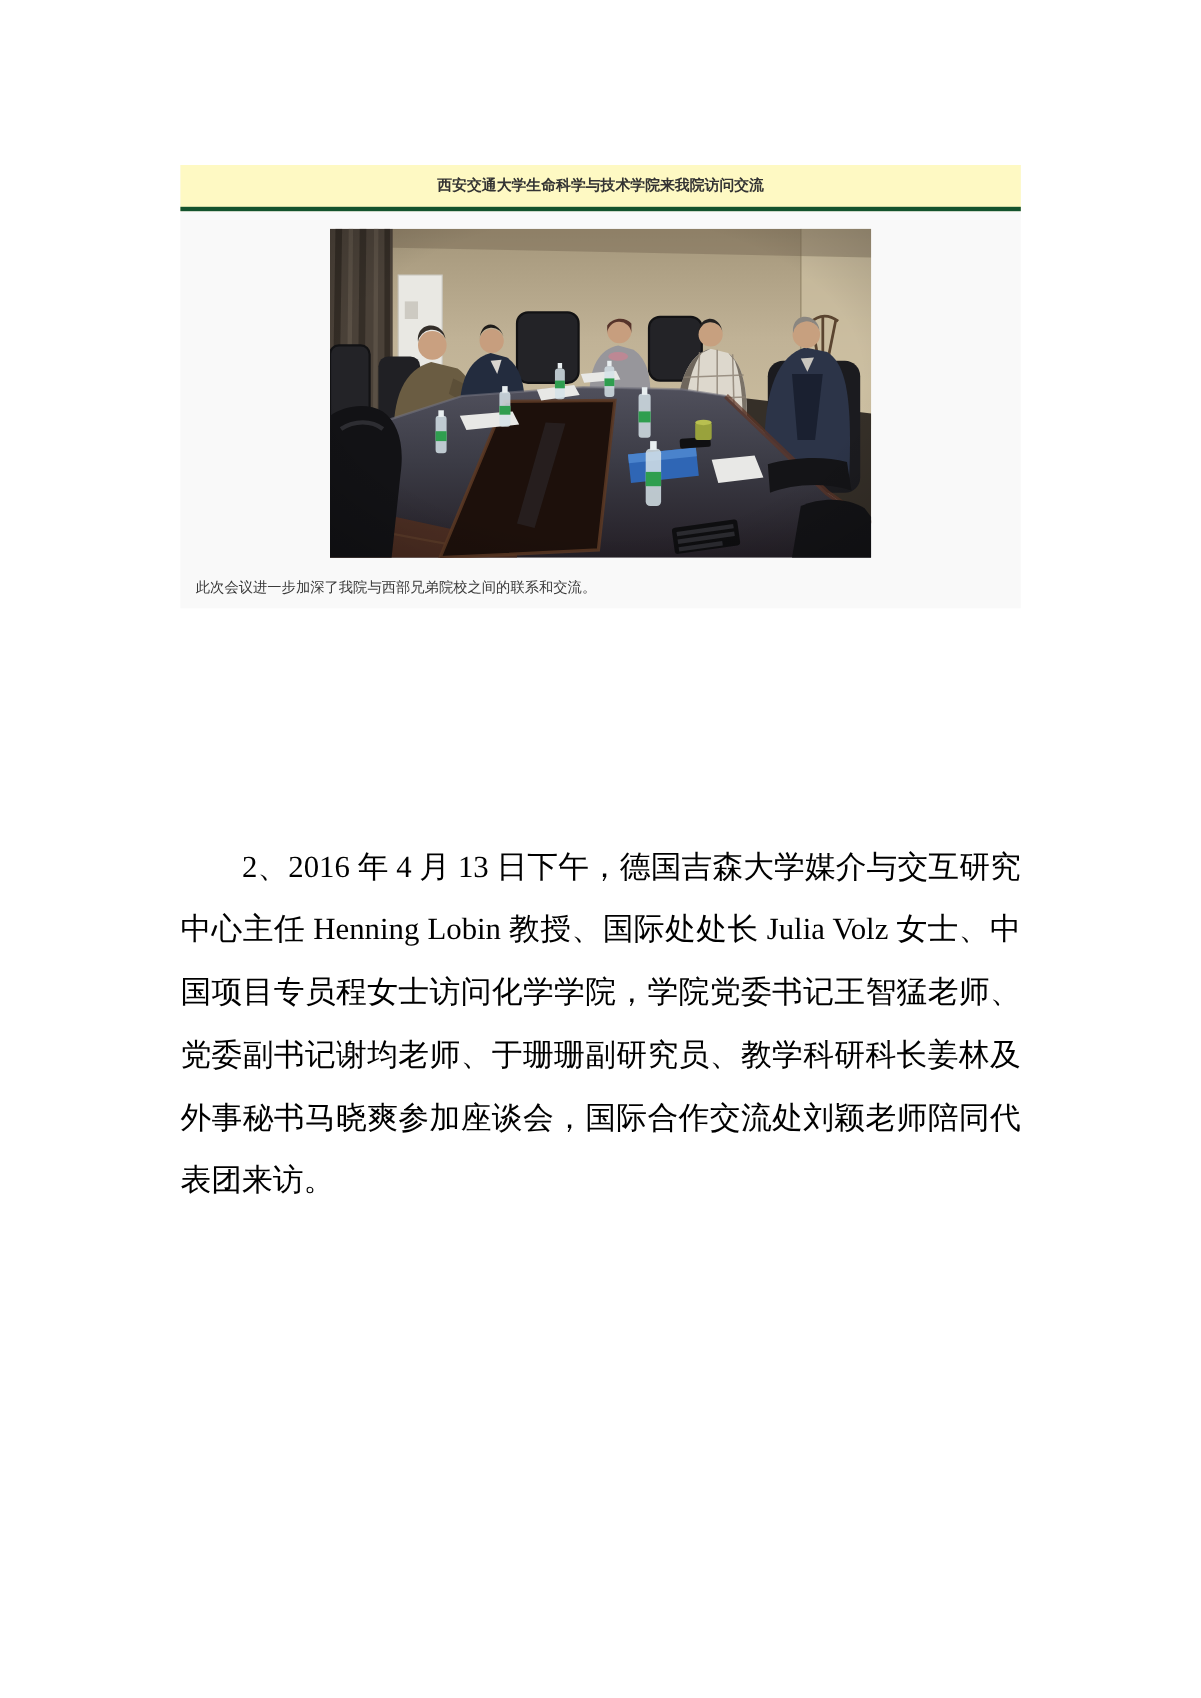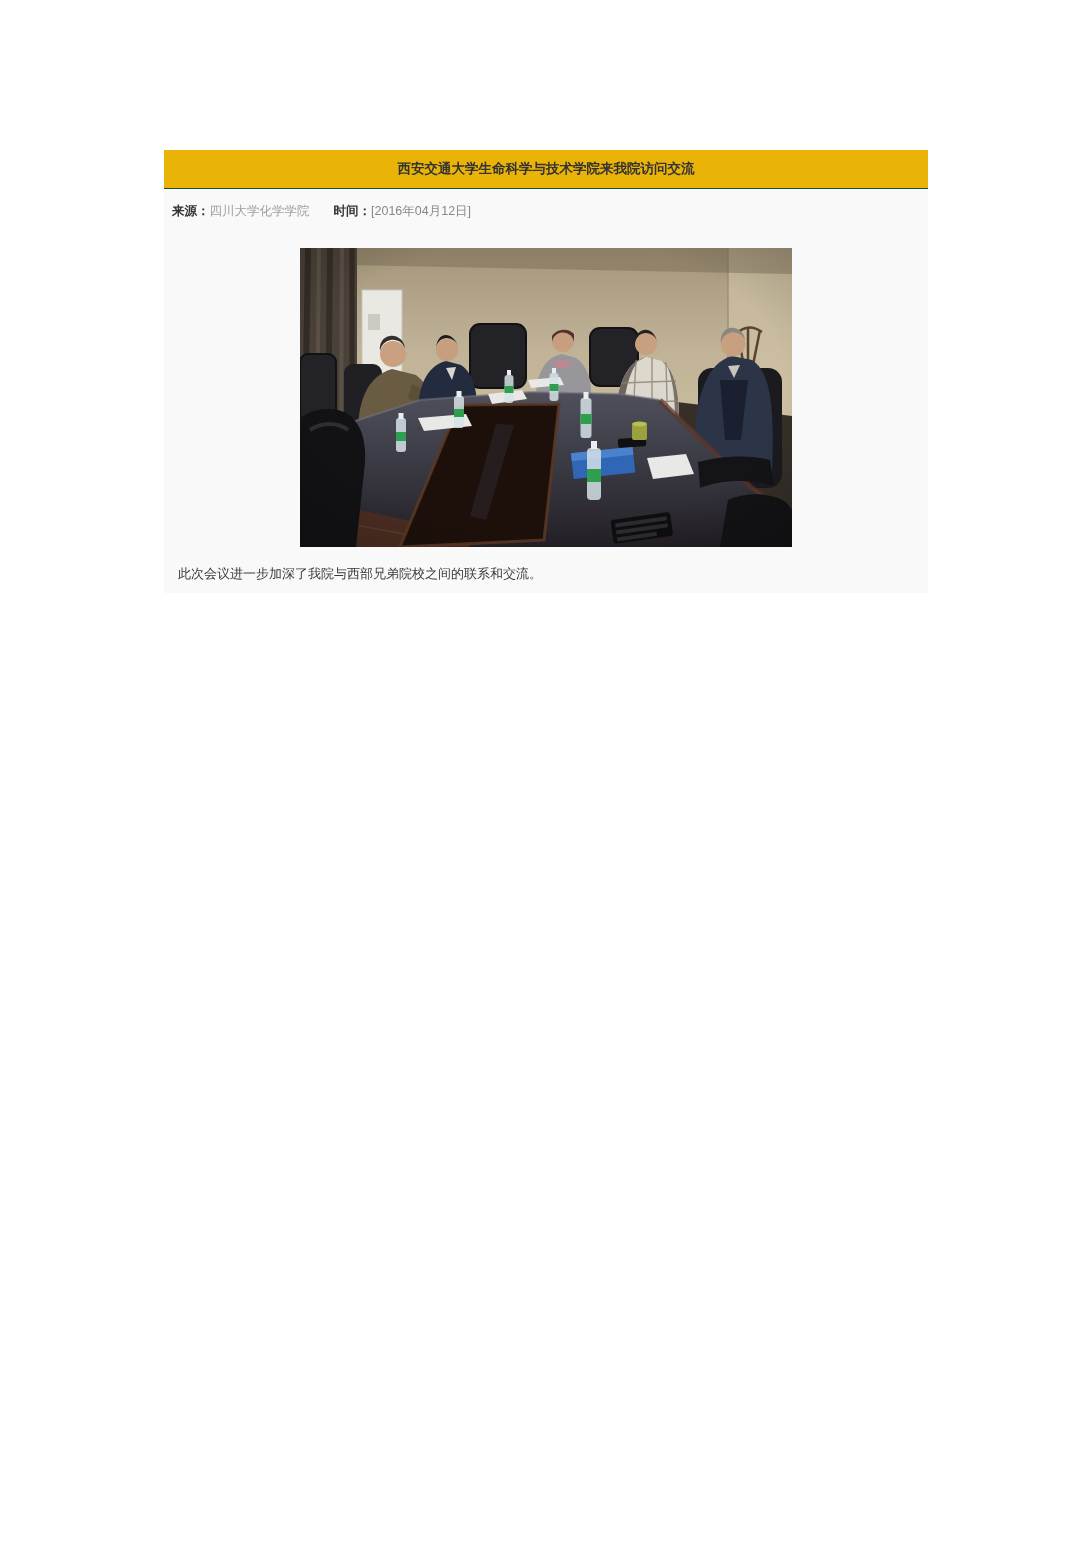--- a/index.html
+++ b/index.html
@@ -10,21 +10,21 @@
     font-family:"Liberation Sans","DejaVu Sans",sans-serif;
     overflow:hidden;
   }
   
   .capture{
     position:absolute;left:164px;top:150px;width:764px;
     background:#f9f9f9;
   }
   .cap-title{
     height:38px;line-height:38px;
-    background:#eab308;border-bottom:1px solid #14532d;
+    background:#fef9c3;border-bottom:4px solid #14532d;
     text-align:center;font-weight:bold;font-size:13.5px;color:#333;
   }
   .cap-meta{
     padding:14px 8px 12px;font-size:12.5px;color:#333;
   }
   .cap-meta .label{font-weight:bold;color:#333;}
   .cap-meta .src-val{color:#a0a0a0;}
   .cap-meta .time-val{color:#888;}
   .meta-gap{display:inline-block;width:24px;}
   .cap-body{padding:0 1px 6px;}
@@ -43,23 +43,20 @@
   .doc-body p{margin:0 0 8px;text-indent:2em;}
 </style>
 </head>
 <body>
 
 <div class="page">
 
   <div class="capture">
     <div class="cap-title">西安交通大学生命科学与技术学院来我院访问交流</div>
 
-    <div class="cap-meta">
-      <span class="label">来源：</span><span class="src-val">四川大学化学学院</span><span class="meta-gap"></span><span class="label">时间：</span><span class="time-val">[2016年04月12日]</span>
-    </div>
 
     <div class="cap-body">
 
       <div class="photo-wrap">
         <svg viewBox="0 0 492 299" width="492" height="299" aria-label="会议室座谈合影照片">
           <defs>
             <linearGradient id="wallG" x1="0" y1="0" x2="0" y2="1">
               <stop offset="0" stop-color="#a4967a"></stop>
               <stop offset="0.55" stop-color="#c0b296"></stop>
               <stop offset="1" stop-color="#cabd9f"></stop>
@@ -242,15 +239,16 @@
 
           <rect width="492" height="299" fill="url(#vign)"></rect>
         </svg>
       </div>
 
       <p class="cap-para">此次会议进一步加深了我院与西部兄弟院校之间的联系和交流。</p>
     </div>
   </div>
 
   <div class="doc-body">
+    <p>2、2016 年 4 月 13 日下午，德国吉森大学媒介与交互研究中心主任 Henning Lobin 教授、国际处处长 Julia Volz 女士、中国项目专员程女士访问化学学院，学院党委书记王智猛老师、党委副书记谢均老师、于珊珊副研究员、教学科研科长姜林及外事秘书马晓爽参加座谈会，国际合作交流处刘颖老师陪同代表团来访。</p>
   </div>
 
 </div>
 
 </body></html>

